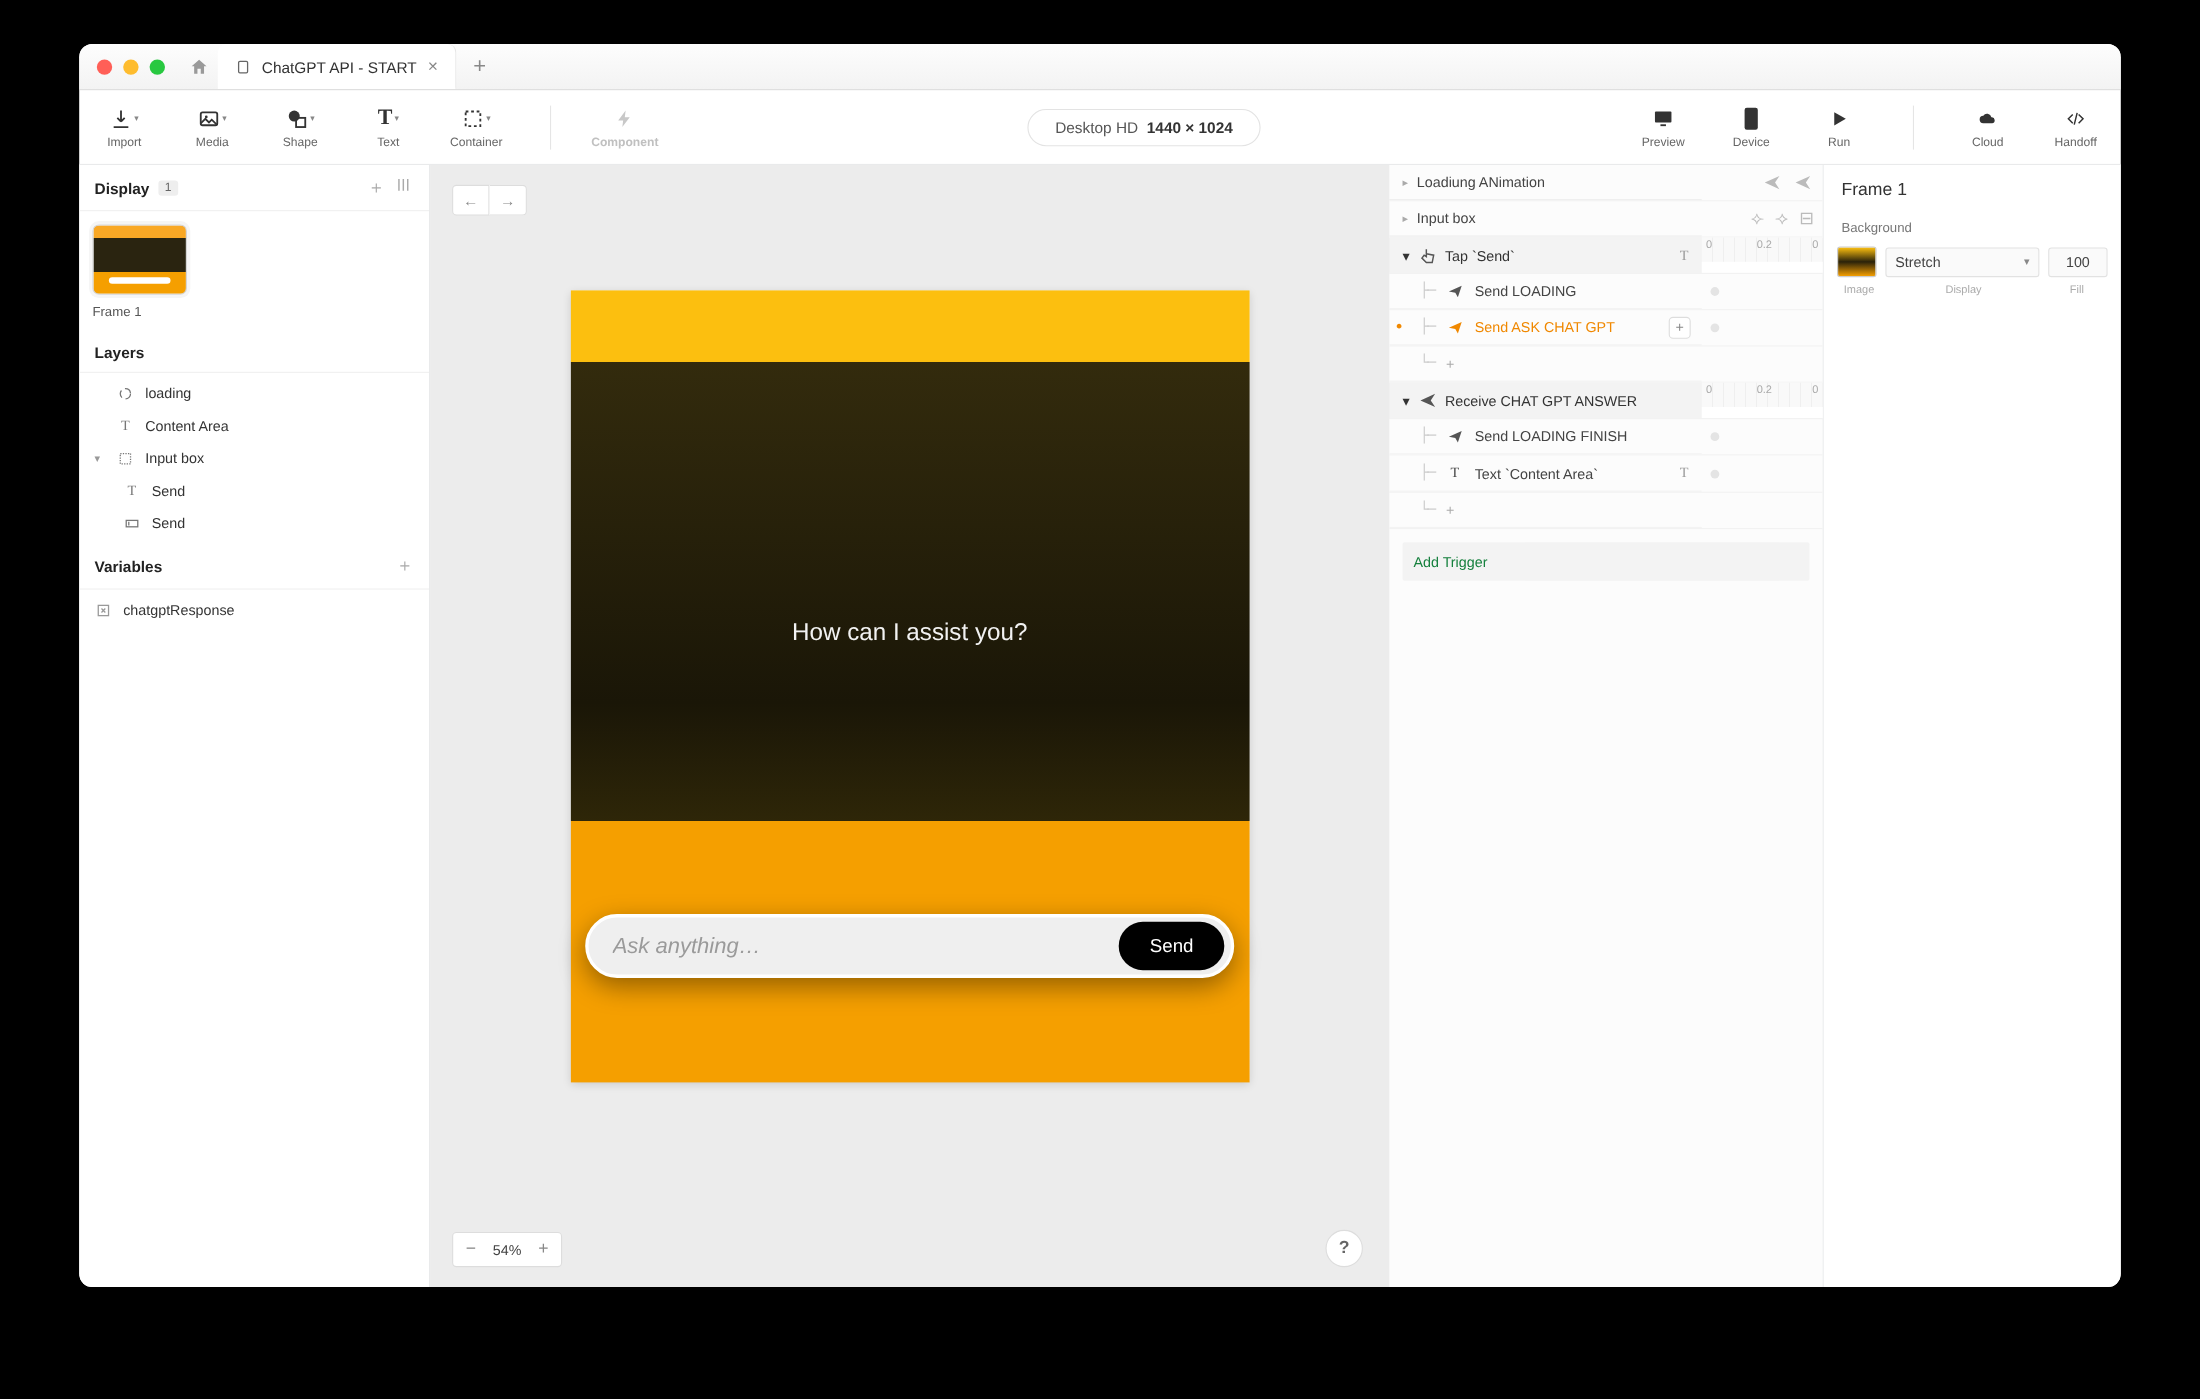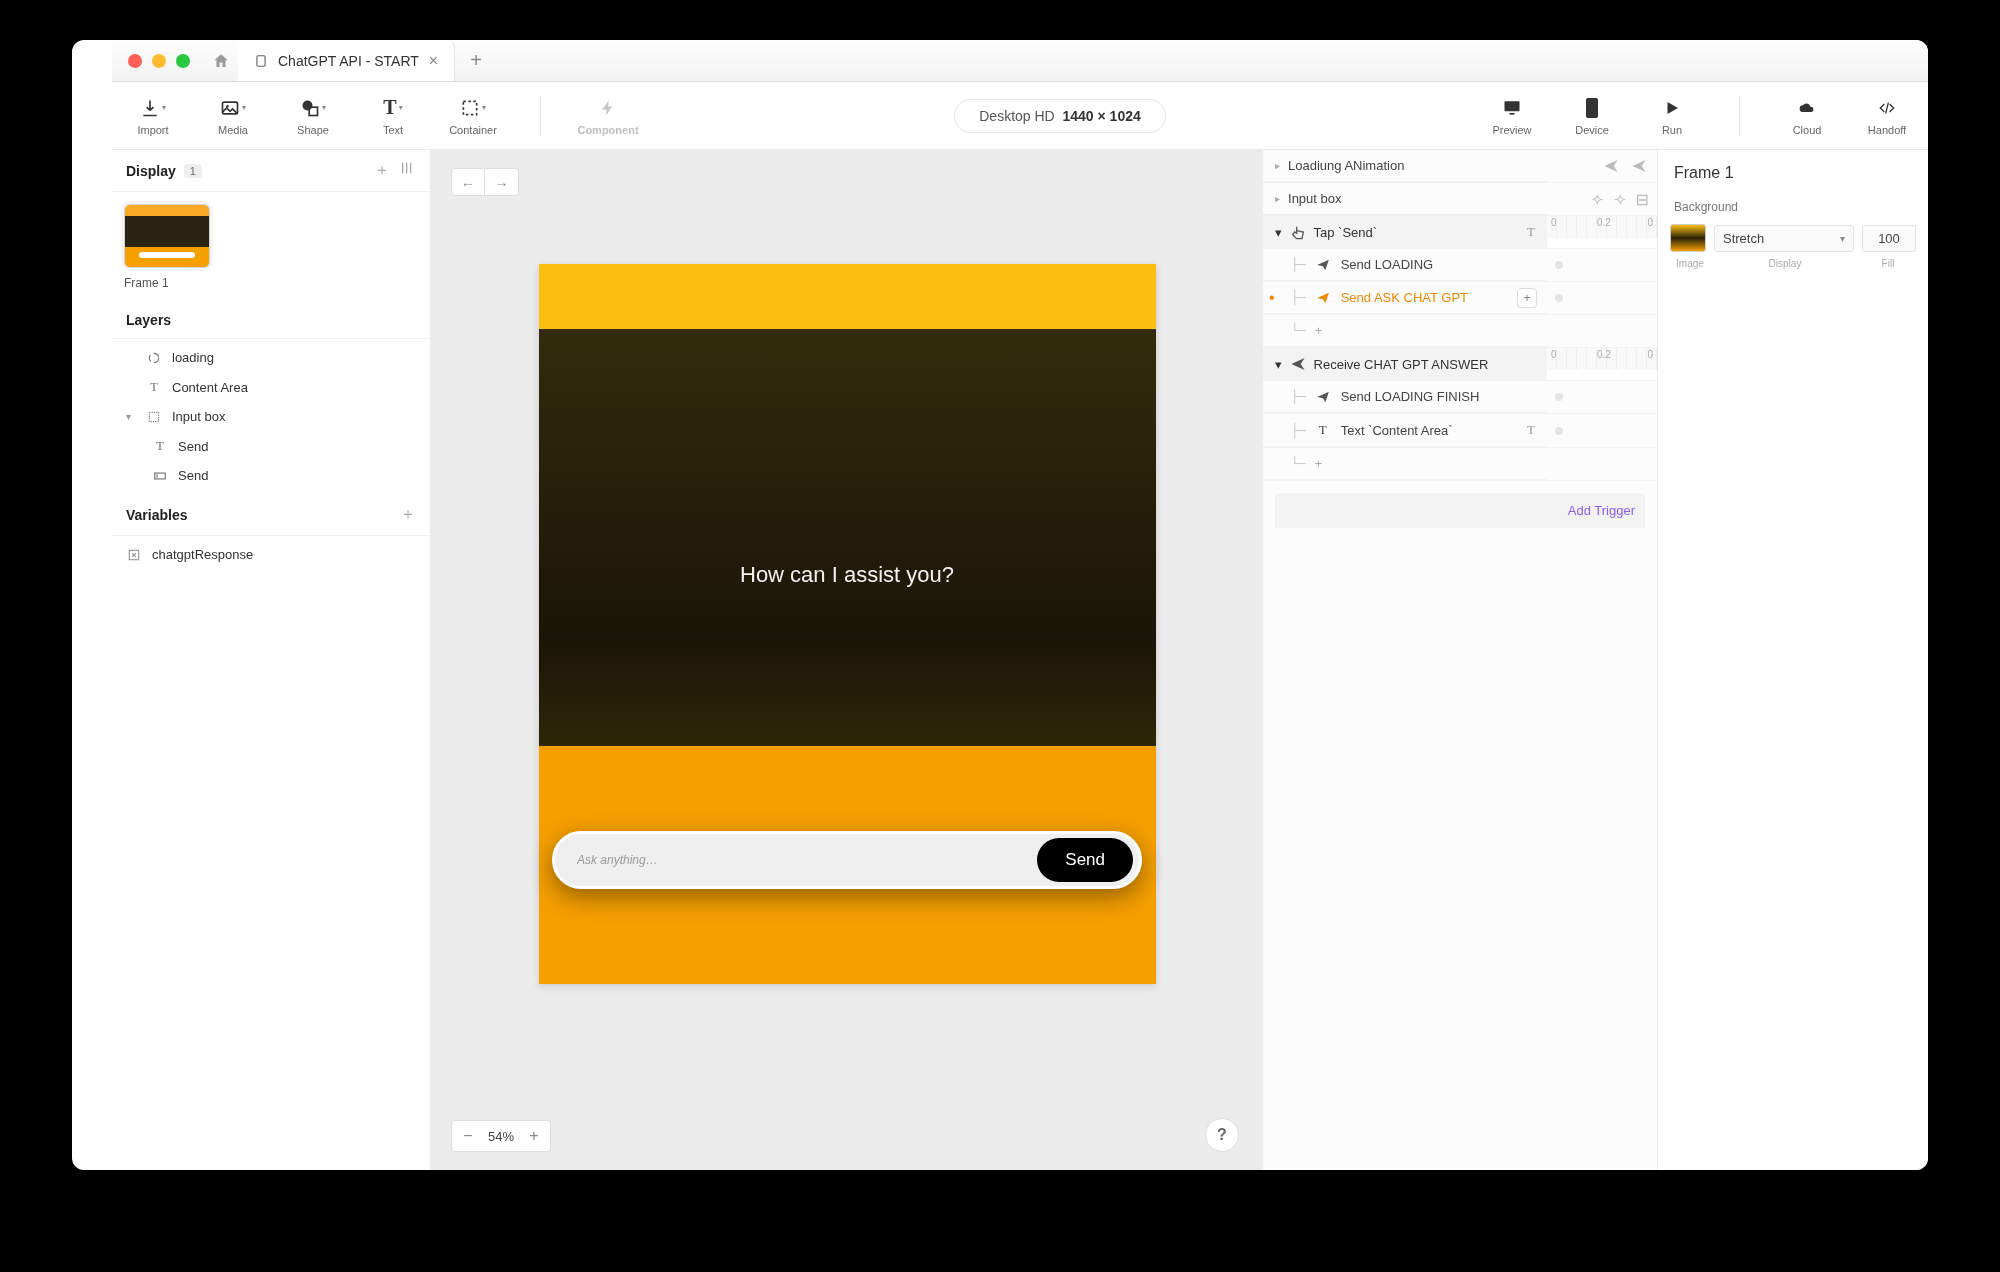--- a/index.html
+++ b/index.html
@@ -53,21 +53,21 @@
 
 
 .canvas-wrap { flex: 1; background: #ececec; position: relative; display: flex; flex-direction: column; align-items: center; }
 .nav-arrows { position: absolute; top: 18px; left: 20px; display: flex; }
 .nav-arrows button { width: 34px; height: 28px; border: 1px solid #ddd; background: #fff; color: #888; font-size: 14px; }
 .nav-arrows button:first-child { border-radius: 4px 0 0 4px; }
 .nav-arrows button:last-child { border-radius: 0 4px 4px 0; border-left: none; }
 .artboard { margin-top: 114px; width: 617px; height: 720px; background: linear-gradient(180deg,#fcbf0f 0%,#fcbf0f 9%,#332b0d 9%,#1a1607 52%,#2e2608 67%,#f59f00 67%,#f59f00 100%); position: relative; box-shadow: 0 2px 8px rgba(0,0,0,0.15); }
 .artboard .prompt-text { position: absolute; top: 298px; left: 0; right: 0; text-align: center; color: #f2f2f2; font-size: 22px; }
 .input-pill { position: absolute; bottom: 95px; left: 50%; transform: translateX(-50%); width: 590px; height: 58px; background: #efefef; border-radius: 30px; display: flex; align-items: center; padding: 5px 6px 5px 22px; box-shadow: 0 8px 24px rgba(0,0,0,0.4); border: 3px solid #fff; }
-.input-pill input { flex: 1; border: none; background: transparent; font-size: 12px; color: #999; outline: none; }
+.input-pill input { flex: 1; border: none; background: transparent; font-size: 20px; color: #999; outline: none; }
 .input-pill input::placeholder { color: #9a9a9a; font-style: italic; }
 .send-btn { background: #000; color: #fff; border: none; border-radius: 24px; padding: 12px 28px; font-size: 17px; font-weight: 500; }
 .zoom-ctrl { position: absolute; bottom: 18px; left: 20px; display: flex; align-items: center; background: #fff; border: 1px solid #ddd; border-radius: 4px; }
 .zoom-ctrl button { width: 32px; height: 30px; border: none; background: transparent; color: #888; font-size: 16px; }
 .zoom-ctrl .zval { font-size: 13px; color: #444; padding: 0 4px; }
 .help-btn { position: absolute; bottom: 18px; right: 24px; width: 34px; height: 34px; border-radius: 50%; border: 1px solid #ddd; background: #fff; color: #666; font-size: 16px; font-weight: 600; display:flex; align-items:center; justify-content:center; }
 
 
 .ix-panel { width: 395px; border-right: 1px solid #e9eaeb; background: #fcfcfc; display: flex; flex-direction: column; }
 .ix-header-row { display: flex; align-items: center; padding: 8px 12px; border-bottom: 1px solid #eee; font-size: 13px; color: #444; gap: 8px; }
@@ -76,38 +76,38 @@
 .ix-group-head { display: flex; align-items: center; background: #f3f3f3; padding: 8px 12px; font-size: 13px; color: #333; gap: 8px; border-bottom: 1px solid #eaeaea; justify-content: space-between; }
 .ix-group-head .left { display: flex; align-items: center; gap: 8px; }
 .ruler { height: 22px; background: repeating-linear-gradient(90deg,#f9f9f9 0,#f9f9f9 9px,#efefef 9px,#efefef 10px); position: relative; }
 .ruler .tick { position: absolute; top: 1px; font-size: 10px; color: #aaa; }
 .ix-action { display: flex; align-items: center; padding: 8px 12px 8px 28px; font-size: 13px; color: #444; gap: 10px; border-bottom: 1px solid #f3f3f3; position: relative; }
 .ix-action.highlighted { color: #f08800; }
 .ix-action .lead-dot { position:absolute; left:6px; color:#f08800; font-size:16px; }
 .ix-action .conn { color: #ccc; font-family: monospace; letter-spacing: -1px; }
 .ix-action .ai { width: 16px; display: flex; color: inherit; justify-content:center; }
 .ix-action .plus-btn { position: absolute; right: 10px; width: 20px; height: 20px; border: 1px solid #ddd; border-radius: 4px; display: flex; align-items: center; justify-content: center; font-size: 13px; color: #888; background: #fff; }
-.add-trigger { margin: 12px; background: #f3f3f3; text-align: right; padding: 10px; font-size: 13px; color: #8b5cf6; border-radius: 2px; cursor: pointer; }
+.add-trigger { margin: 12px; background: #f3f3f3; text-align: left; padding: 10px; font-size: 13px; color: #15803d; border-radius: 2px; cursor: pointer; }
 
 
 .inspector { width: 270px; background: #fff; display: flex; flex-direction: column; }
 .insp-title-row { display: flex; align-items: center; justify-content: space-between; padding: 14px 16px 10px; }
 .insp-title { font-size: 16px; font-weight: 500; color: #333; }
 .insp-section-label { font-size: 12px; color: #777; padding: 8px 16px 6px; }
 .insp-row { display: flex; align-items: center; gap: 8px; padding: 4px 12px; }
 .swatch { width: 36px; height: 28px; background: linear-gradient(180deg,#fcbf0f,#2a220a,#f59f00); border-radius: 3px; border: 1px solid #ccc; }
 .dropdown { flex: 1; border: 1px solid #e2e2e2; border-radius: 3px; padding: 5px 8px; font-size: 13px; color: #444; display: flex; justify-content: space-between; align-items: center; background: #fafafa; }
 .num-input { width: 54px; border: 1px solid #e2e2e2; border-radius: 3px; padding: 5px 8px; font-size: 13px; color: #444; text-align: center; background: #fafafa; }
 .insp-sublabels { display: flex; padding: 2px 12px; font-size: 10px; color: #aaa; }
 .insp-sublabels span:nth-child(1){ width:40px; text-align:center;}
 .insp-sublabels span:nth-child(2){ flex:1; text-align:center;}
 .insp-sublabels span:nth-child(3){ width:56px; text-align:center;}
 
 svg { display: block; }
-.unsel { user-select: none; padding-left: 40px; }
+.unsel { user-select: none; }
 button { cursor: pointer; }
 
 .ix-combined-row { display:flex; align-items:stretch; border-bottom:1px solid #f2f2f2; }
 .ix-combined-row .main-part { flex:1; }
 .ix-combined-row .time-part { width:110px; display:flex; align-items:center; padding-left:8px; position:relative;}
 .time-part .td { width:8px; height:8px; border-radius:50%; background:#e4e4e4;}
 </style>
 </head>
 <body>
 

